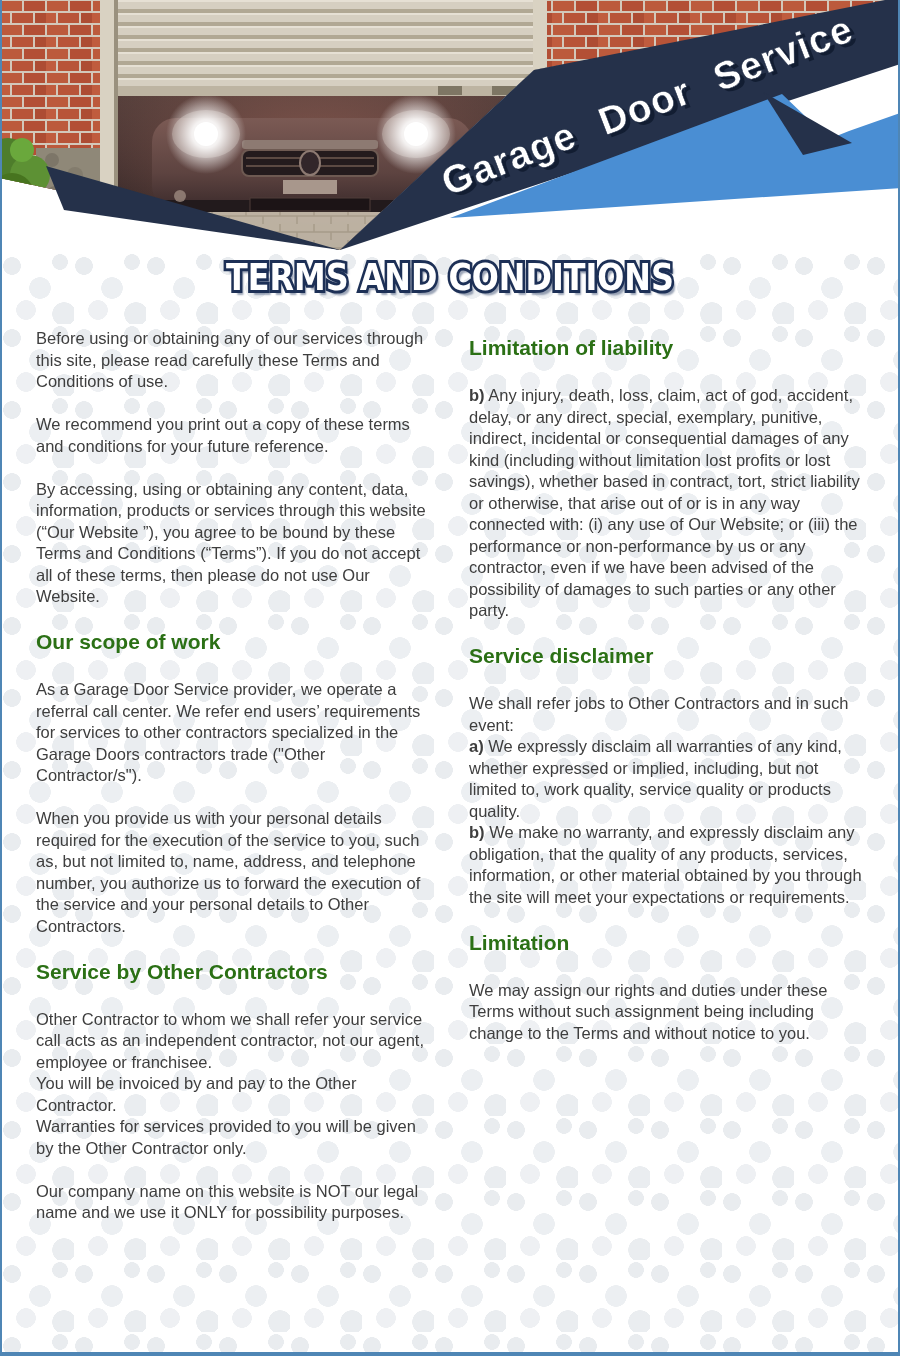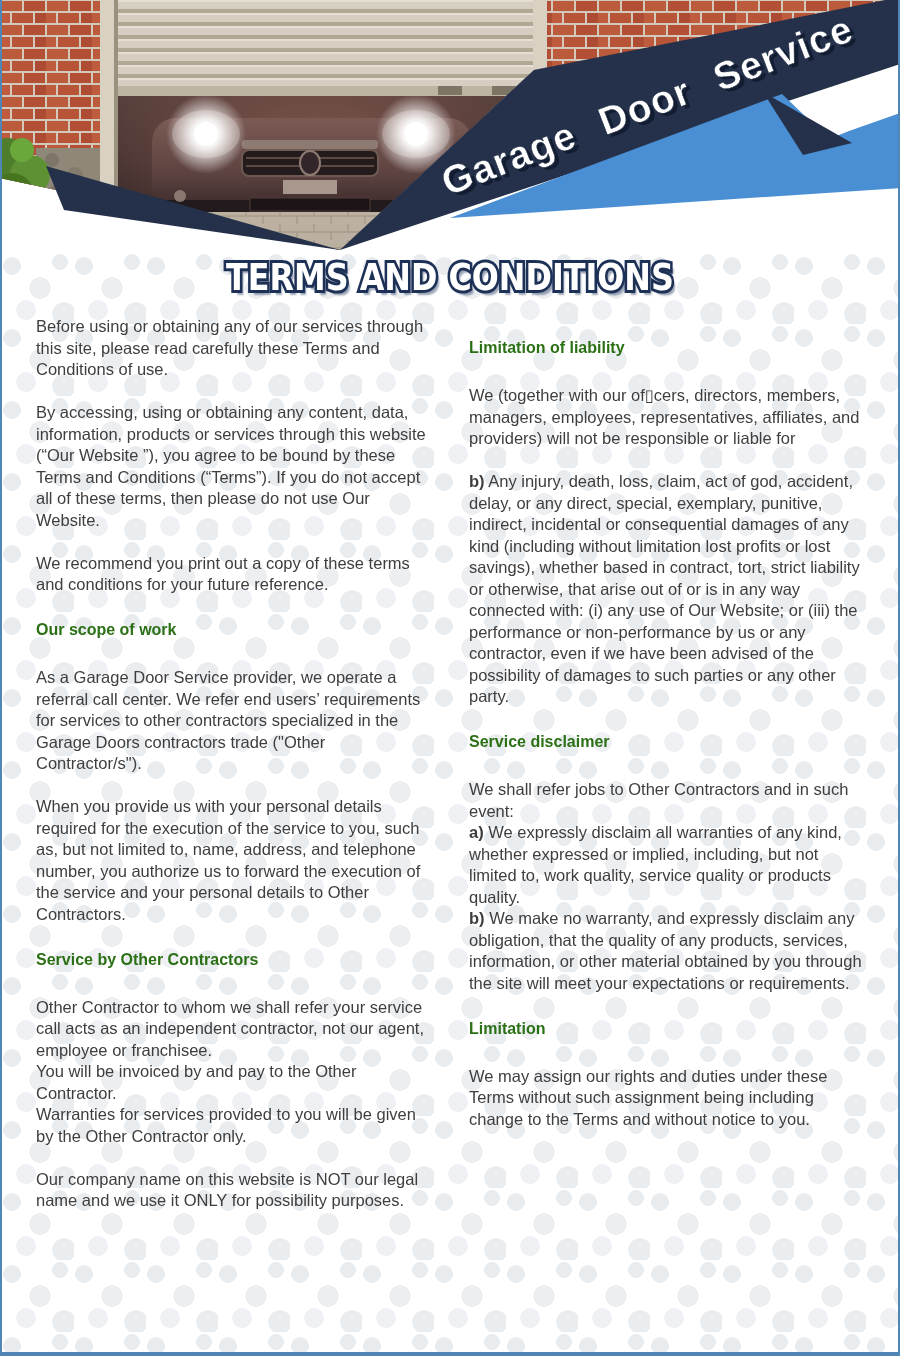--- a/index.html
+++ b/index.html
@@ -46,28 +46,28 @@
     font-weight:bold; font-size:37px; line-height:44px;
   }
   .title-stroke{
     color:var(--title-outline);
     -webkit-text-stroke:6px var(--title-outline);
     text-shadow:4px 5px 2px rgba(90,105,135,.6);
   }
   .title-fill{color:#ffffff;}
   
   .col{position:absolute; width:394px; z-index:2;}
-  .col-left{left:34px; top:316px;}
+  .col-left{left:34px; top:328px;}
   .col-right{left:467px; top:331px;}
   .col p{
     margin:0 0 21.5px; font-size:16.5px; line-height:21.5px;
     color:var(--body-text);
   }
   .col h2{
-    margin:4px 0 24px; font-size:16px; line-height:26px; font-weight:700;
+    margin:4px 0 24px; font-size:21px; line-height:26px; font-weight:700;
     color:var(--heading-green);
   }
   .col b{font-weight:700;}
 </style>
 </head>
 <body>
 
 <div class="page">
 
   <div class="dots"></div>
@@ -171,32 +171,31 @@
     </g>
   </svg>
 
   <div class="title-wrap">
     <span class="title-stroke">TERMS AND CONDITIONS</span>
     <span class="title-fill">TERMS AND CONDITIONS</span>
   </div>
 
   <div class="col col-left">
       <p>Before using or obtaining any of our services through this site, please read carefully these Terms and Conditions of use.</p>
+      <p>We recommend you print out a copy of these terms and conditions for your future reference.</p>
       <p>By accessing, using or obtaining any content, data, information, products or services through this website (“Our Website ”), you agree to be bound by these Terms and Conditions (“Terms”). If you do not accept all of these terms, then please do not use Our Website.</p>
-      <p>We recommend you print out a copy of these terms and conditions for your future reference.</p>
       <h2>Our scope of work</h2>
       <p>As a Garage Door Service provider, we operate a referral call center. We refer end users’ requirements for services to other contractors specialized in the Garage Doors contractors trade ("Other Contractor/s").</p>
       <p>When you provide us with your personal details required for the execution of the service to you, such as, but not limited to, name, address, and telephone number, you authorize us to forward the execution of the service and your personal details to Other Contractors.</p>
       <h2>Service by Other Contractors</h2>
       <p>Other Contractor to whom we shall refer your service call acts as an independent contractor, not our agent, employee or franchisee.<br>You will be invoiced by and pay to the Other Contractor.<br>Warranties for services provided to you will be given by the Other Contractor only.</p>
       <p>Our company name on this website is NOT our legal name and we use it ONLY for possibility purposes.</p>
     </div>
   <div class="col col-right">
       <h2>Limitation of liability</h2>
-      <p>We (together with our of▯cers, directors, members, managers, employees, representatives, affiliates, and providers) will not be responsible or liable for</p>
       <p><b>b)</b> Any injury, death, loss, claim, act of god, accident, delay, or any direct, special, exemplary, punitive, indirect, incidental or consequential damages of any kind (including without limitation lost profits or lost savings), whether based in contract, tort, strict liability or otherwise, that arise out of or is in any way connected with: (i) any use of Our Website; or (iii) the performance or non-performance by us or any contractor, even if we have been advised of the possibility of damages to such parties or any other party.</p>
       <h2>Service disclaimer</h2>
       <p>We shall refer jobs to Other Contractors and in such event:<br><b>a)</b> We expressly disclaim all warranties of any kind, whether expressed or implied, including, but not limited to, work quality, service quality or products quality.<br><b>b)</b> We make no warranty, and expressly disclaim any obligation, that the quality of any products, services, information, or other material obtained by you through the site will meet your expectations or requirements.</p>
       <h2>Limitation</h2>
       <p>We may assign our rights and duties under these Terms without such assignment being including change to the Terms and without notice to you.</p>
     </div>
 
 </div>
 
 </body></html>

